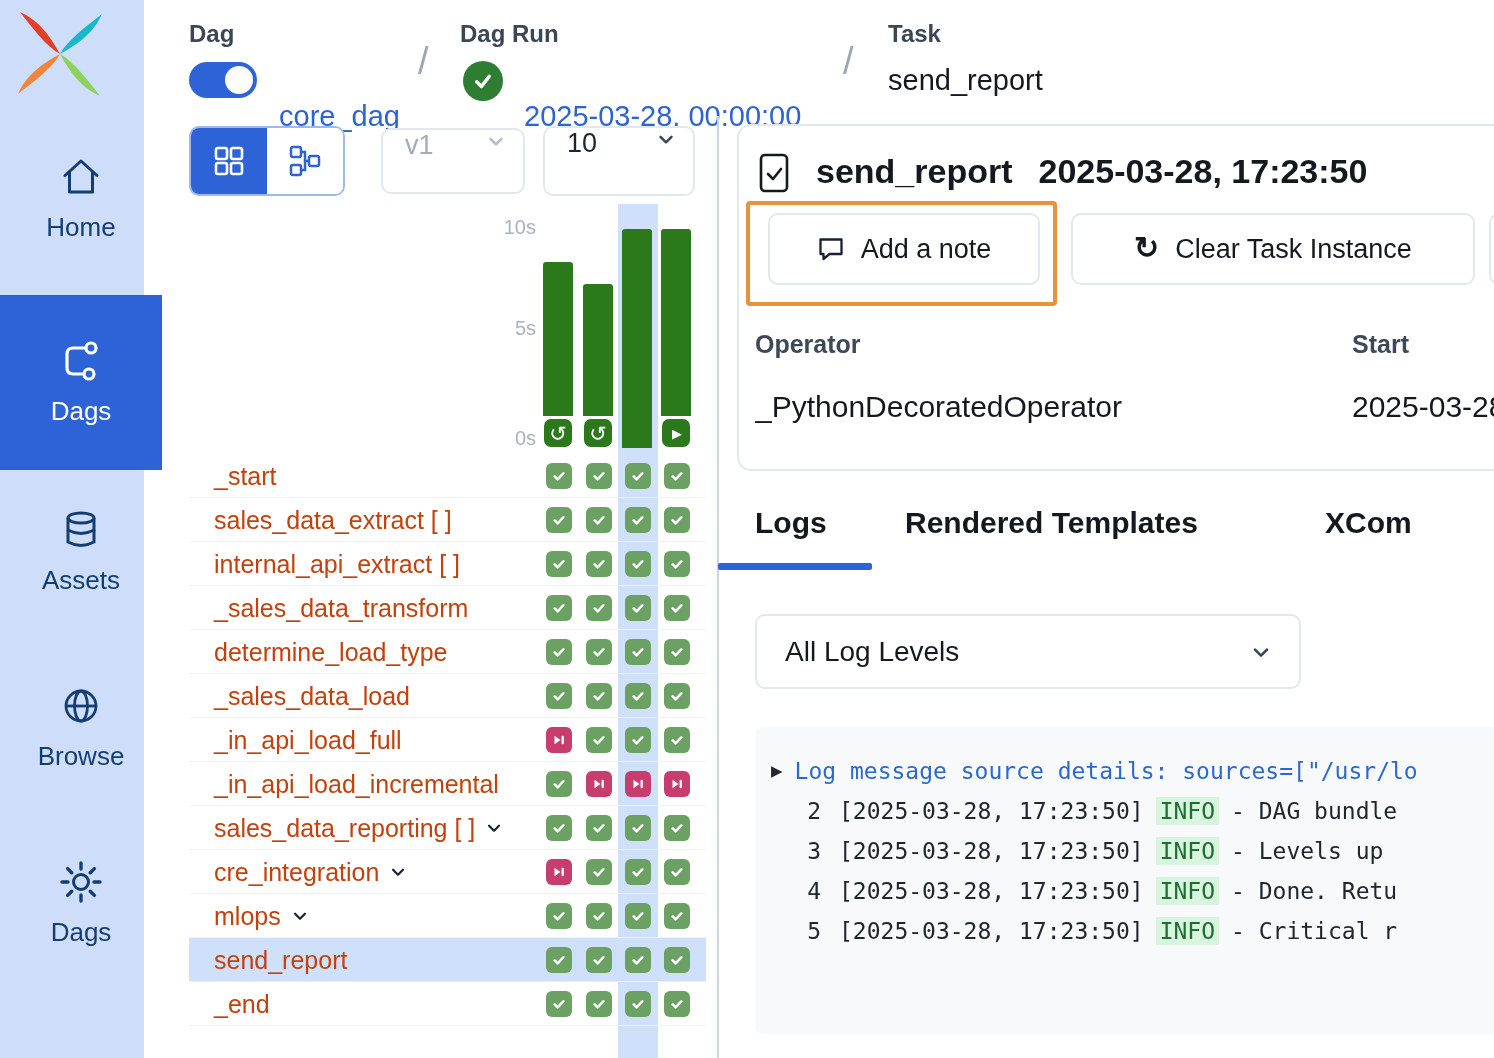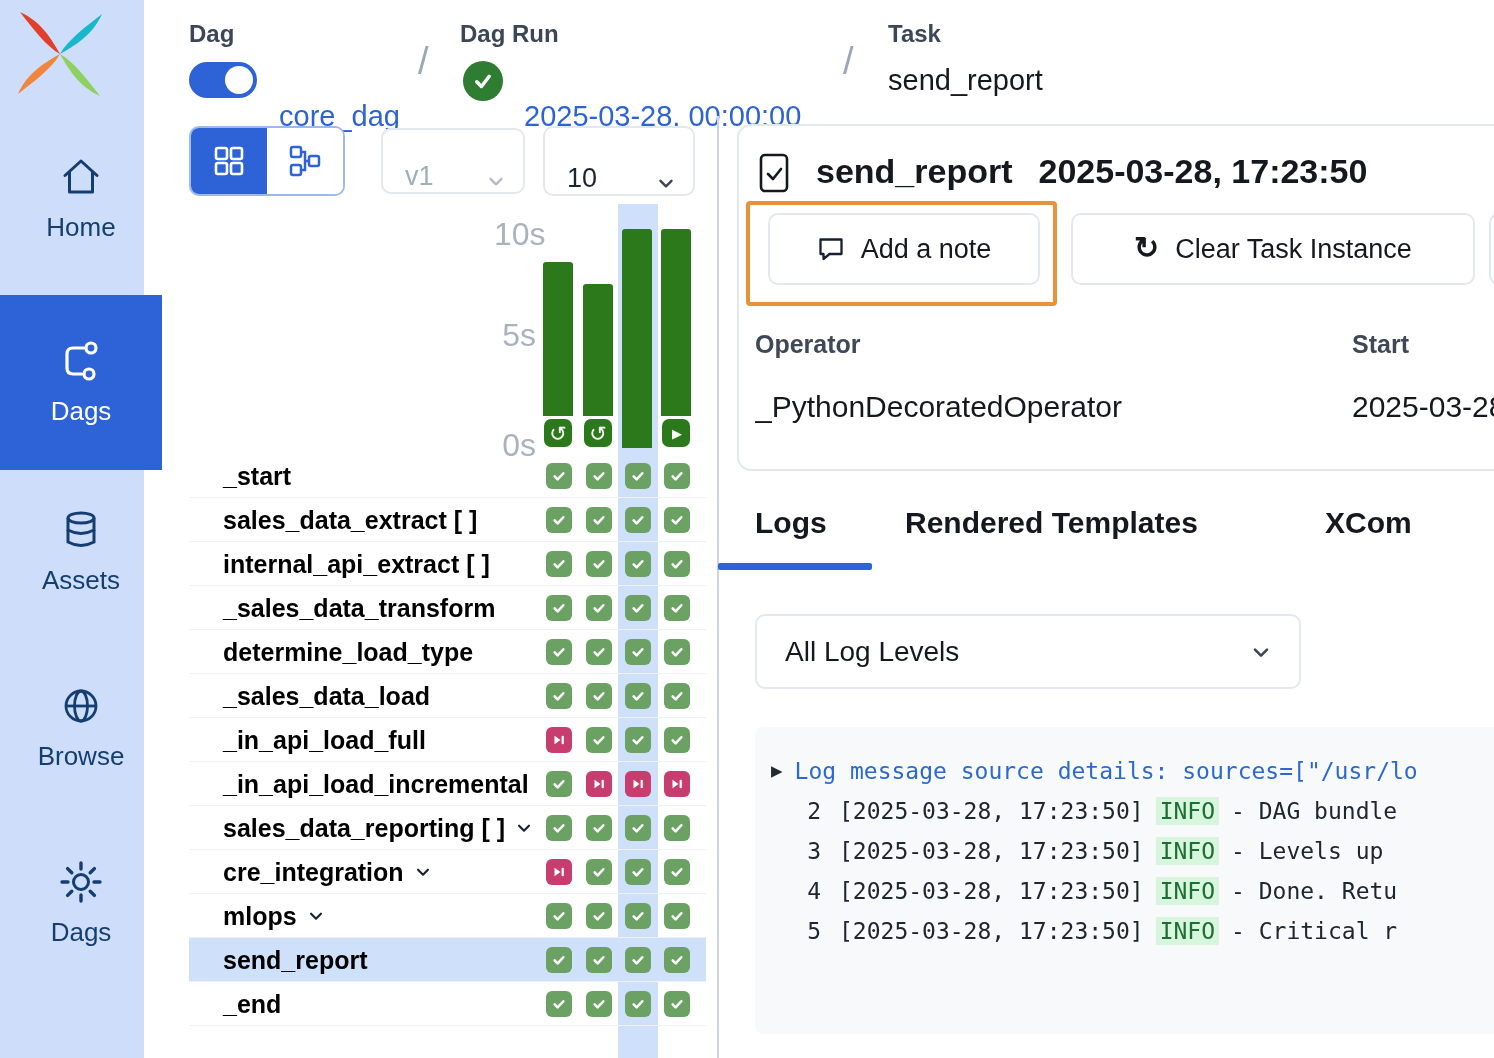--- a/index.html
+++ b/index.html
@@ -20,34 +20,34 @@
   .task-crumb{font-size:29px;color:#15181e;}
   .slash{font-size:38px;color:#9aa7b6;font-weight:300;}
   .toggle{width:68px;height:36px;border-radius:18px;background:#2e63d8;cursor:pointer;}
   .knob{position:absolute;right:4px;top:4px;width:28px;height:28px;border-radius:50%;background:#fff;}
   .check-circle{width:40px;height:40px;border-radius:50%;background:#2e7d32;display:flex;align-items:center;justify-content:center;}
 
   
   .seg{left:189px;top:126px;width:156px;height:70px;border:2px solid #9db9ef;border-radius:10px;display:flex;overflow:hidden;background:#fff;}
   .seg-btn{flex:1;display:flex;align-items:center;justify-content:center;background:#fff;border:none;cursor:pointer;}
   .seg-btn.sel{background:#2e63d8;}
-  .select-box{border:2px solid #e3e8ef;border-radius:10px;background:#fff;display:flex;align-items:flex-end;justify-content:space-between;padding:0 16px 0 22px;cursor:pointer;gap:40px;}
+  .select-box{border:2px solid #e3e8ef;border-radius:10px;background:#fff;display:flex;align-items:flex-start;justify-content:space-between;padding:0 16px 0 22px;cursor:pointer;gap:40px;}
   .sel-text{font-size:27px;color:#1b2430;}
   .dis .sel-text{color:#a2adbb;}
 
   
-  .ylabel{position:absolute;width:42px;text-align:right;font-size:32px;color:#a9b2bf;}
+  .ylabel{position:absolute;width:42px;text-align:right;font-size:20px;color:#a9b2bf;}
   .col-band{left:618px;top:204px;width:40px;height:854px;background:#cfe0fb;z-index:0;}
   .bar{position:absolute;background:#2c791c;border-radius:3px 3px 0 0;z-index:2;cursor:pointer;}
   .run-marker{position:absolute;width:28px;height:28px;border-radius:7px;background:#2c791c;color:#fff;display:flex;align-items:center;justify-content:center;z-index:2;cursor:pointer;}
   .retry{font-size:21px;line-height:1;}
   .play{font-size:13px;padding-left:2px;}
   .task-row{position:absolute;left:189px;width:517px;height:44px;border-bottom:1px solid #eef1f5;z-index:1;cursor:pointer;}
   .task-row.hl{background:#cfe0fb;}
-  .task-name{position:absolute;left:34px;top:0;height:44px;display:flex;align-items:center;gap:10px;font-size:25px;color:#000000;white-space:nowrap;z-index:2;font-weight:bold;}
+  .task-name{position:absolute;left:25px;top:0;height:44px;display:flex;align-items:center;gap:10px;font-size:25px;color:#c2410c;white-space:nowrap;z-index:2;}
   .sq{position:absolute;top:9px;width:26px;height:26px;border-radius:6px;display:flex;align-items:center;justify-content:center;z-index:1;cursor:pointer;}
   .sq.success{background:#6ba264;}
   .sq.skipped{background:#c63d6e;}
   .divider-v{left:717px;top:116px;width:2px;height:942px;background:#cdd5de;}
 
   
   .card{left:737px;top:124px;width:806px;height:347px;border:2px solid #e3e8ef;border-radius:14px;}
   .ti-title{display:flex;gap:26px;font-size:34px;font-weight:700;color:#15181e;white-space:nowrap;}
   .btn{background:#fff;border:2px solid #e3e8ef;border-radius:10px;display:flex;align-items:center;justify-content:center;gap:16px;font-size:27px;color:#15181e;font-family:inherit;cursor:pointer;}
   .rot-icon{font-size:30px;font-weight:700;margin-top:-3px;}

